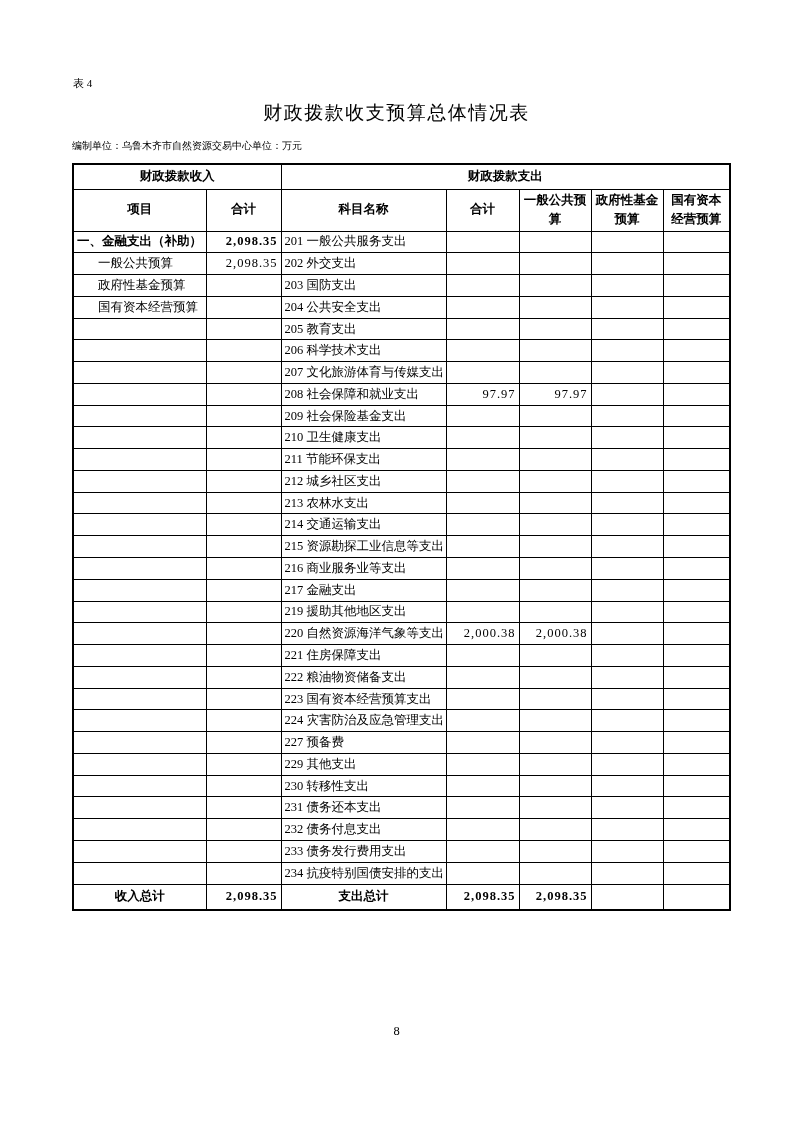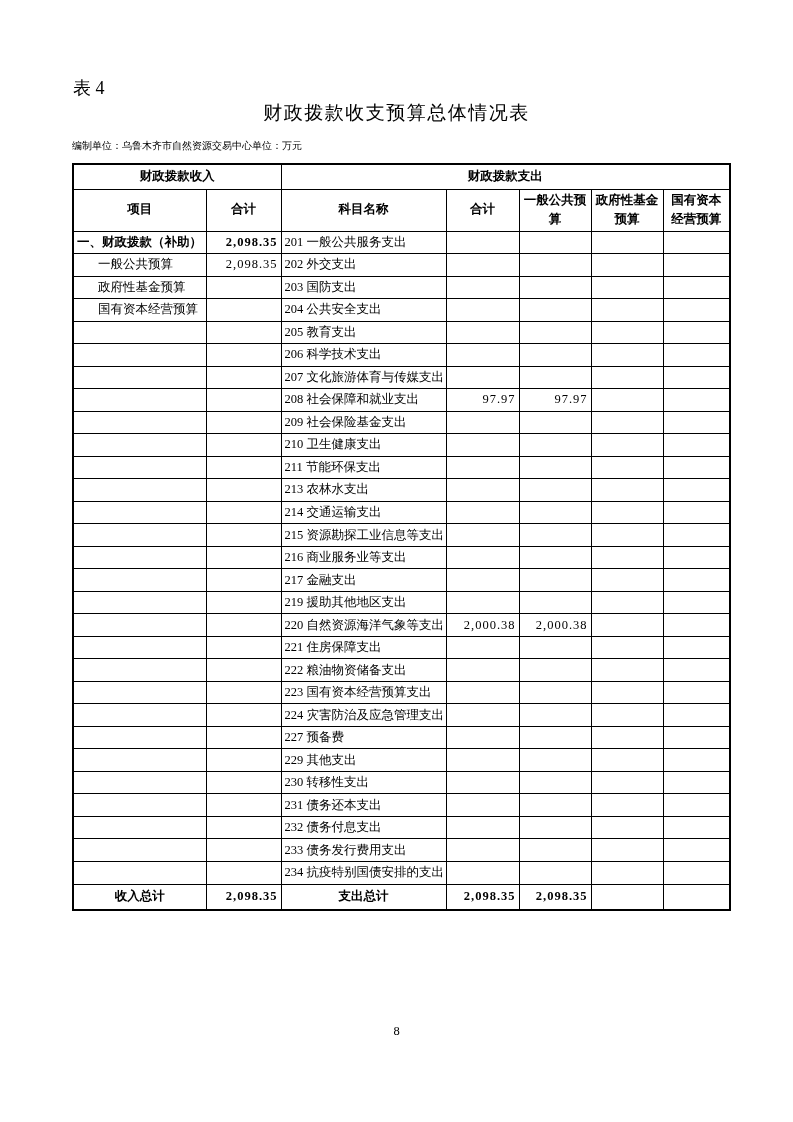--- a/index.html
+++ b/index.html
@@ -6,21 +6,21 @@
   body {
     width: 793px; height: 1122px;
     background: #ffffff; color: #000;
     font-family: "Liberation Serif", "DejaVu Serif", serif;
     position: relative; overflow: hidden;
   }
   .page { position: absolute; inset: 0; }
 
   .table-label {
     position: absolute; left: 73px; top: 76px;
-    font-size: 18px;
+    font-size: 11px;
     text-align: center;
   }
   .doc-title {
     position: absolute; left: 0; right: 0; top: 100px;
     margin: 0; text-align: center;
     font-size: 19px; font-weight: normal; letter-spacing: 1.5px;
   }
   .meta-row {
     position: absolute; left: 72px; width: 657px; top: 139px;
     display: flex; justify-content: flex-start;
@@ -93,21 +93,21 @@
         <th>合计</th>
         <th>科目名称</th>
         <th>合计</th>
         <th>一般公共预算</th>
         <th>政府性基金预算</th>
         <th>国有资本经营预算</th>
       </tr>
     </thead>
     <tbody>
         <tr>
-          <td class="c-item bold">一、财政拨款（补助）</td>
+          <td class="c-item bold">一、金融支出（补助）</td>
           <td class="c-num bold">2,098.35</td>
           <td class="c-subj">201 一般公共服务支出</td>
           <td class="c-num"></td>
           <td class="c-num"></td>
           <td class="c-num"></td>
           <td class="c-num"></td>
         </tr>
         <tr>
           <td class="c-item indent">一般公共预算</td>
           <td class="c-num">2,098.35</td>
@@ -186,20 +186,29 @@
           <td class="c-subj">210 卫生健康支出</td>
           <td class="c-num"></td>
           <td class="c-num"></td>
           <td class="c-num"></td>
           <td class="c-num"></td>
         </tr>
         <tr>
           <td class="c-item"></td>
           <td class="c-num"></td>
           <td class="c-subj">211 节能环保支出</td>
+          <td class="c-num"></td>
+          <td class="c-num"></td>
+          <td class="c-num"></td>
+          <td class="c-num"></td>
+        </tr>
+        <tr>
+          <td class="c-item"></td>
+          <td class="c-num"></td>
+          <td class="c-subj">212 城乡社区支出</td>
           <td class="c-num"></td>
           <td class="c-num"></td>
           <td class="c-num"></td>
           <td class="c-num"></td>
         </tr>
         <tr>
           <td class="c-item"></td>
           <td class="c-num"></td>
           <td class="c-subj">213 农林水支出</td>
           <td class="c-num"></td>

